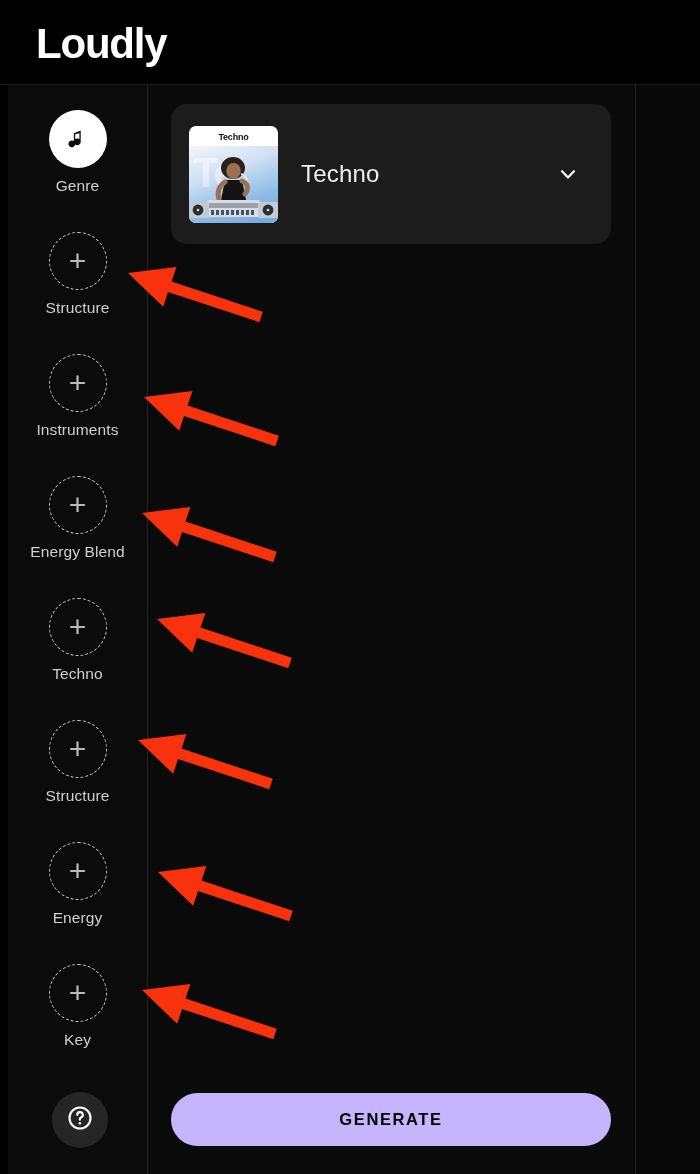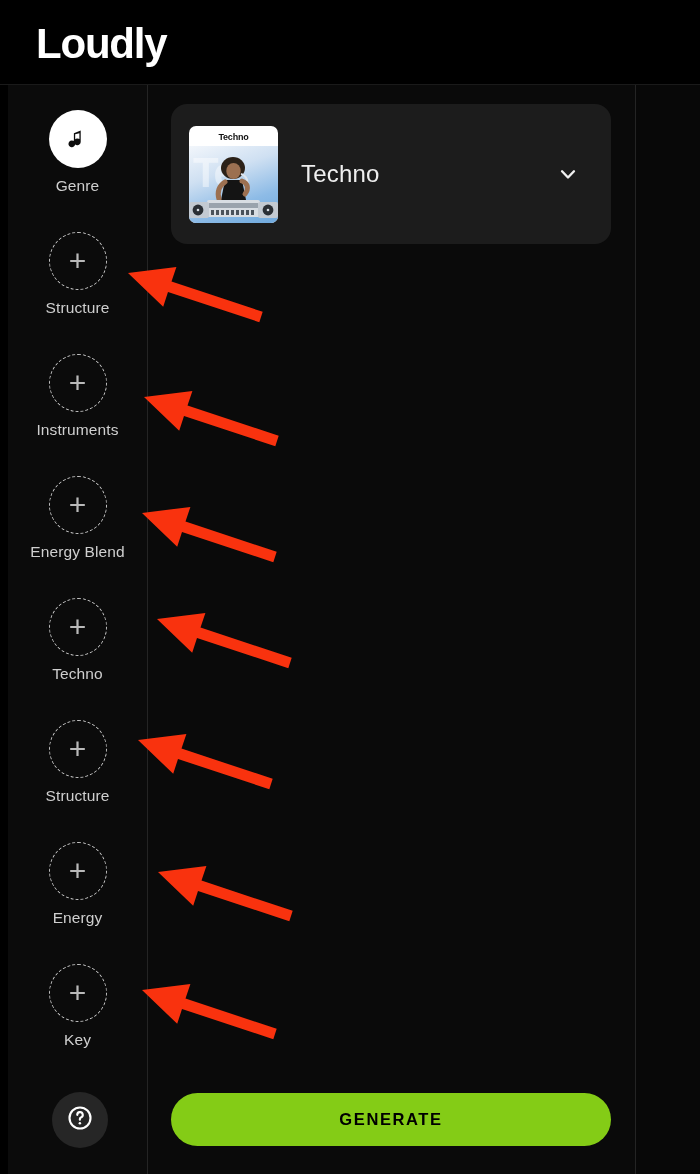--- a/index.html
+++ b/index.html
@@ -216,21 +216,21 @@
   }
 
   
   #generate-btn {
     position: absolute;
     left: 22px;
     top: 1008px;
     width: 440px;
     height: 53px;
     border-radius: 27px;
-    background: #84cc16;
+    background: #c4b5fd;
     border: none;
     color: #000000;
     font-size: 16.5px;
     font-weight: bold;
     letter-spacing: 1.6px;
     cursor: pointer;
     font-family: "Liberation Sans", sans-serif;
   }
 
   

